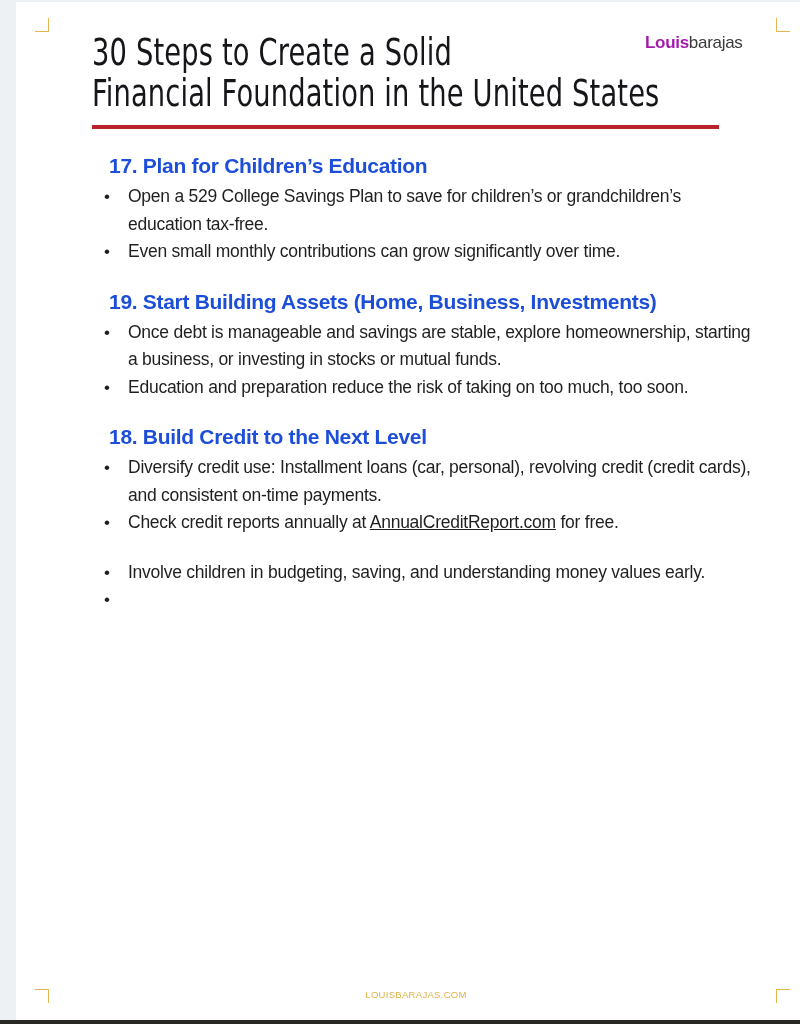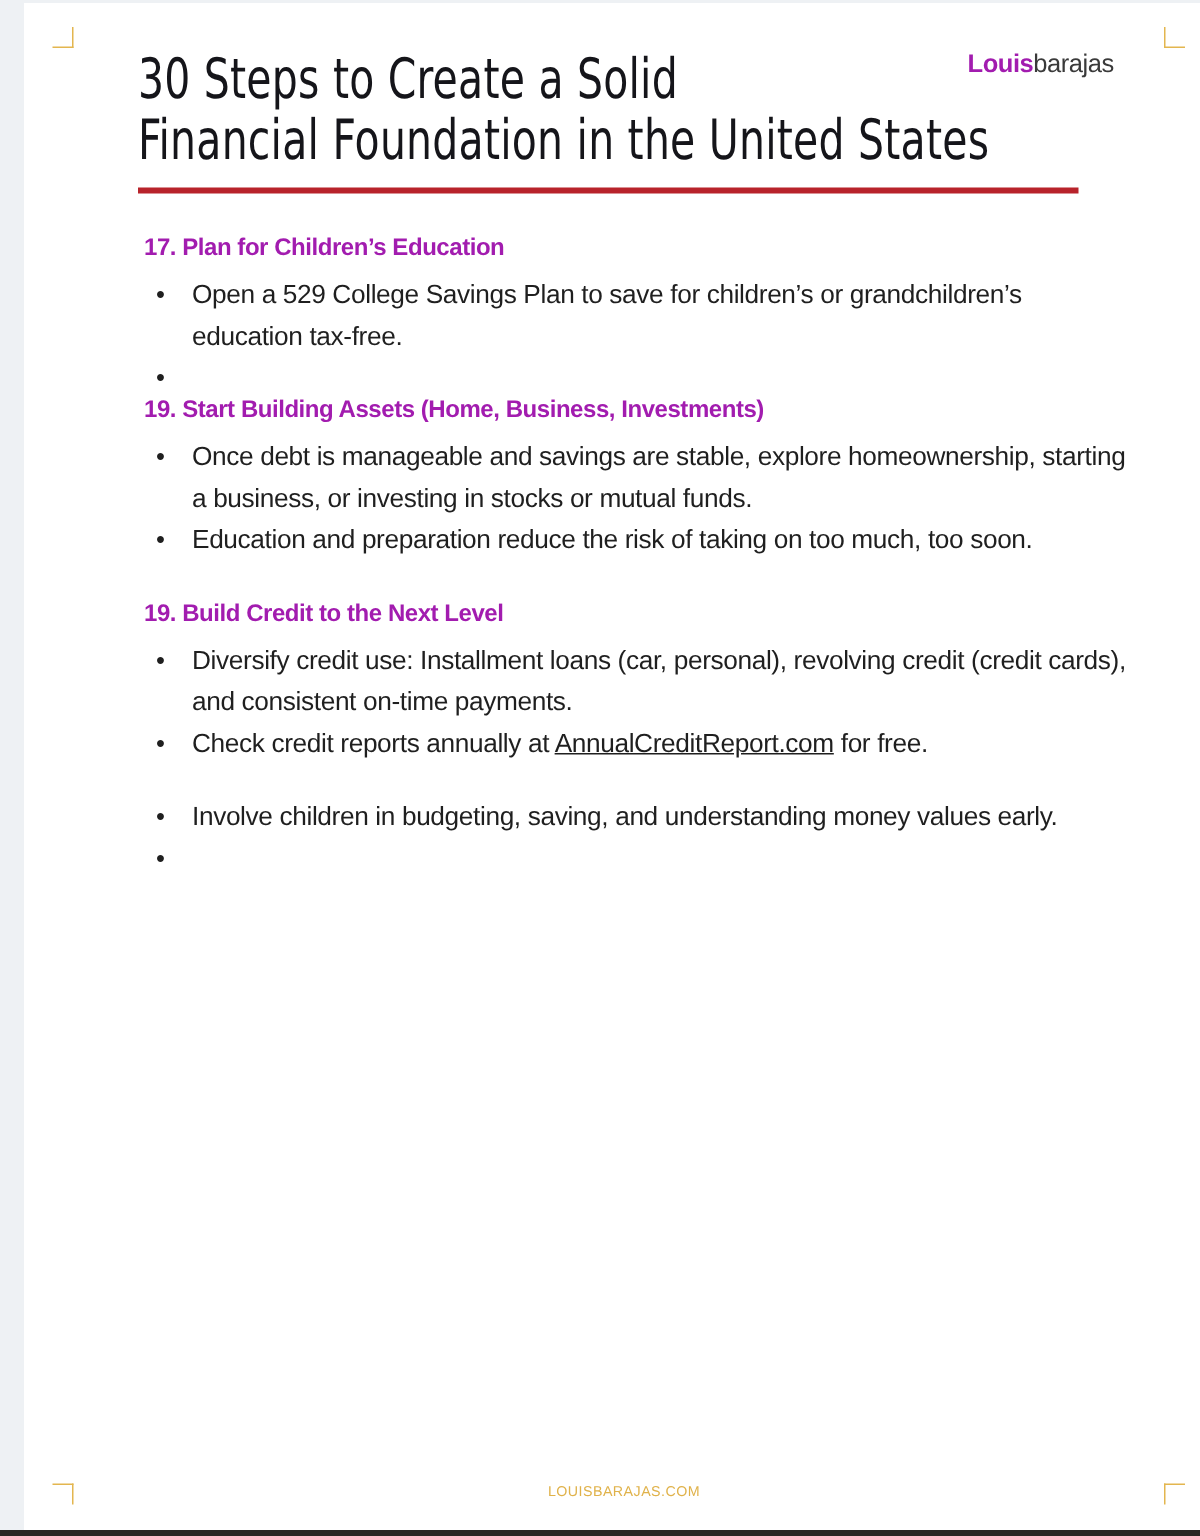--- a/index.html
+++ b/index.html
@@ -41,22 +41,22 @@
     .logo {
       position: absolute; left: 629px; top: 31px;
       font-size: 17px; letter-spacing: -0.3px; white-space: nowrap;
     }
     .logo .first { font-weight: bold; color: #a21caf; }
     .logo .last { font-weight: normal; color: #3a3a3a; }
 
     .content { position: absolute; left: 76px; top: 150px; width: 660px; }
     .section { margin-bottom: 22px; }
     .section h2 {
-      margin: 0 0 4px 4px; font-size: 16px; font-weight: bold; line-height: 27px;
-      color: #a21caf; letter-spacing: -0.3px;
+      margin: 0 0 4px 17px; font-size: 21px; font-weight: bold; line-height: 27px;
+      color: #1d4ed8; letter-spacing: -0.3px;
     }
     .section ul { margin: 0; padding: 0; list-style: none; }
     .section li {
       position: relative; padding-left: 36px;
       font-size: 17.5px; line-height: 27.5px; color: #1f1f1f; letter-spacing: -0.25px;
       margin-bottom: 0;
     }
     .section li .bullet {
       position: absolute; left: 12px; top: 0; font-size: 17px;
     }
@@ -85,34 +85,34 @@
   <div class="logo">
     <span class="first">Louis</span><span class="last">barajas</span>
   </div>
 
   <div class="content">
 
     <div class="section">
       <h2>17. Plan for Children’s Education</h2>
       <ul>
         <li><span class="bullet">•</span><span>Open a 529 College Savings Plan to save for children’s or grandchildren’s education tax-free.</span></li>
-        <li><span class="bullet">•</span></li>
+        <li><span class="bullet">•</span><span>Even small monthly contributions can grow significantly over time.</span></li>
       </ul>
     </div>
 
     <div class="section">
       <h2>19. Start Building Assets (Home, Business, Investments)</h2>
       <ul>
         <li><span class="bullet">•</span><span>Once debt is manageable and savings are stable, explore homeownership, starting a business, or investing in stocks or mutual funds.</span></li>
         <li><span class="bullet">•</span><span>Education and preparation reduce the risk of taking on too much, too soon.</span></li>
       </ul>
     </div>
 
     <div class="section">
-      <h2>19. Build Credit to the Next Level</h2>
+      <h2>18. Build Credit to the Next Level</h2>
       <ul>
         <li><span class="bullet">•</span><span>Diversify credit use: Installment loans (car, personal), revolving credit (credit cards), and consistent on-time payments.</span></li>
         <li><span class="bullet">•</span><span>Check credit reports annually at </span><a class="link">AnnualCreditReport.com</a><span> for free.</span></li>
       </ul>
     </div>
 
     <div class="section">
       <ul>
         <li><span class="bullet">•</span><span>Involve children in budgeting, saving, and understanding money values early.</span></li>
         <li><span class="bullet">•</span></li>

